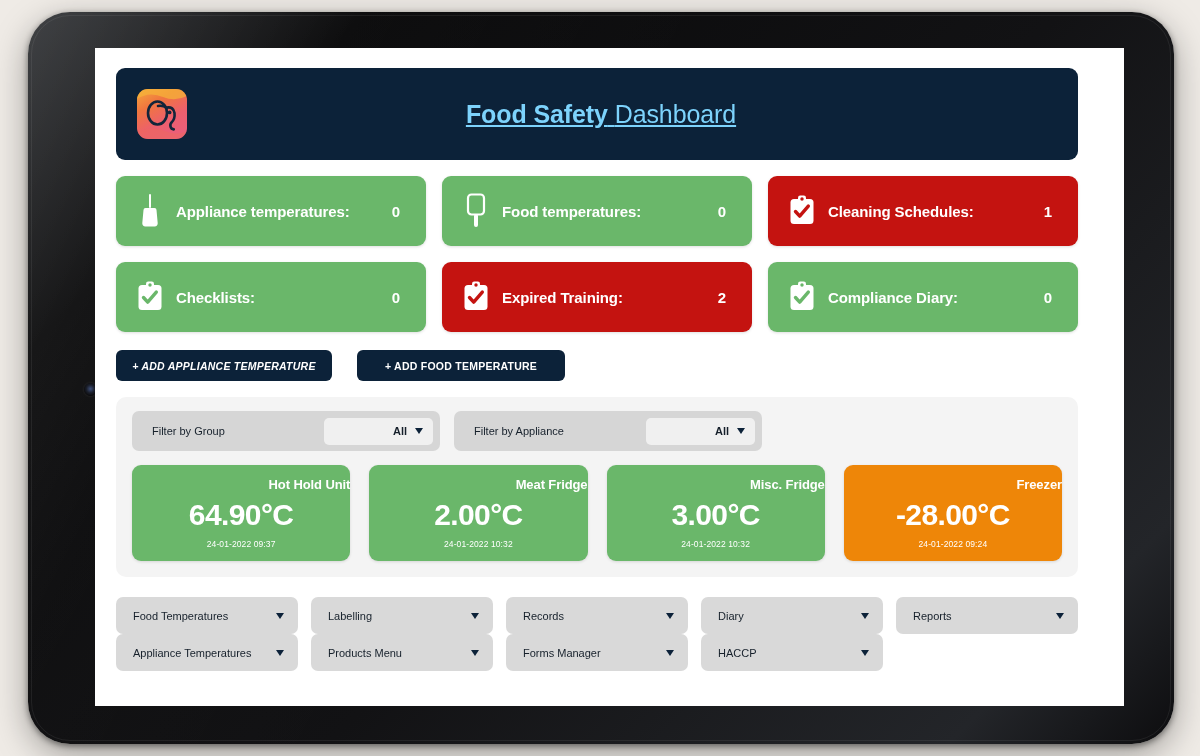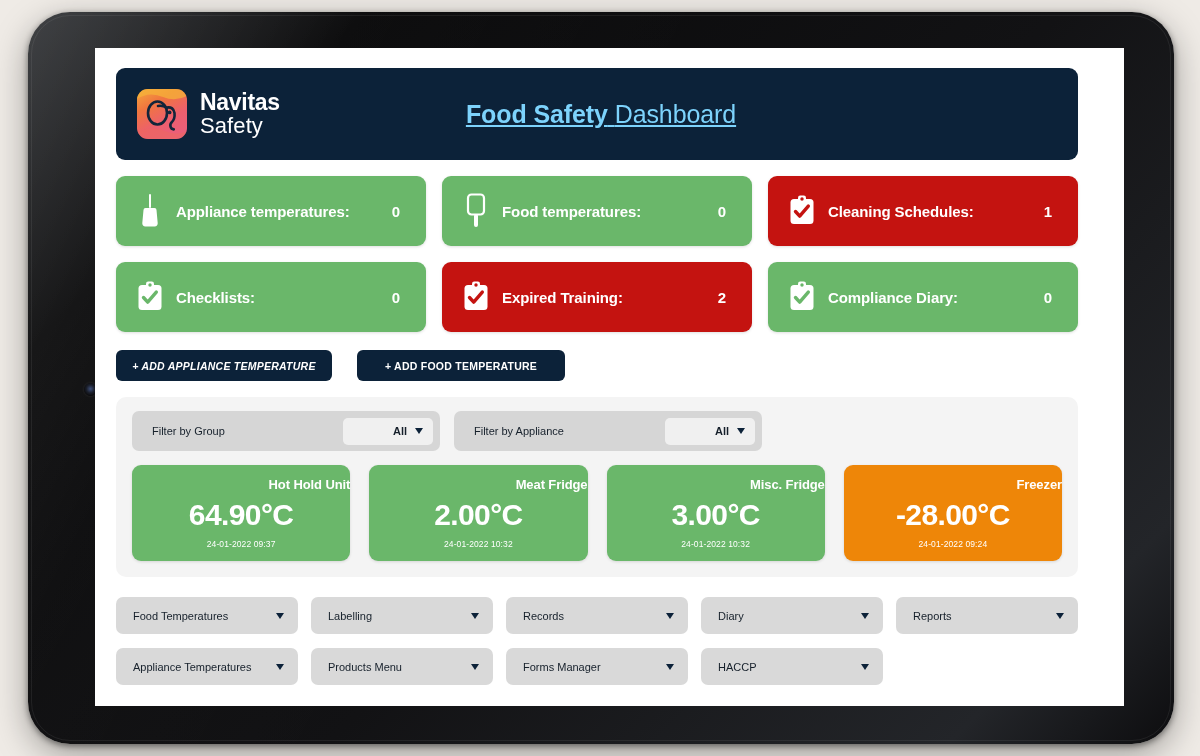--- a/index.html
+++ b/index.html
@@ -160,21 +160,21 @@
     align-items: center;
     padding: 0 7px 0 20px;
     width: 308px;
   }
   .filter-label { font-size: 11px; color: #16202b; }
   .select {
     margin-left: auto;
     background: #f0f0f0;
     border-radius: 5px;
     height: 27px;
-    width: 90px;
+    width: 109px;
     display: flex;
     align-items: center;
     justify-content: flex-end;
     padding-right: 10px;
     gap: 8px;
     cursor: pointer;
   }
   .select-value { font-size: 11px; color: #16202b; font-weight: bold; }
   .caret { width: 0; height: 0; border-left: 4.5px solid transparent; border-right: 4.5px solid transparent; border-top: 6px solid #0c2239; }
 
@@ -190,21 +190,21 @@
   .temp-card.green  { background: #6ab76a; }
   .temp-card.orange { background: #ee8608; }
   .temp-name  { font-size: 13px; font-weight: bold; letter-spacing: -0.1px; text-align: right; }
   .temp-value { font-size: 30px; font-weight: bold; margin-top: 6px; letter-spacing: -0.6px; }
   .temp-time  { font-size: 8.5px; margin-top: 7px; letter-spacing: 0.1px; }
 
   
   .navgrid {
     display: grid;
     grid-template-columns: repeat(5, 1fr);
-    gap: 14px 13px;
+    gap: 0 13px;
     margin-top: 20px;
   }
   .nav-item {
     background: #d9d9d9;
     border-radius: 7px;
     height: 37px;
     display: flex;
     align-items: center;
     padding: 0 14px 0 17px;
     cursor: pointer;
@@ -230,24 +230,20 @@
               <path d="M0 10 Q12 2 26 8 Q38 13 50 7 L50 0 L0 0 Z" fill="#f6b13a" opacity="0.75"></path>
               <path d="M0 44 Q14 36 28 42 Q40 47 50 42 L50 50 L0 50 Z" fill="#ee6a5a" opacity="0.45"></path>
               <g fill="none" stroke="#13253a" stroke-width="2.6" stroke-linecap="round" stroke-linejoin="round">
                 <ellipse cx="20.5" cy="24" rx="9.5" ry="11.5"></ellipse>
                 <path d="M30 18.5 Q36.5 17.5 37.5 24 Q38.2 30 34.5 33.5 Q32.8 35.2 33.6 37.8 Q34.2 40 36.8 40.4"></path>
                 <path d="M30 19 Q25.5 16 21 17"></path>
               </g>
               <circle cx="32.6" cy="23.4" r="1.9" fill="#13253a"></circle>
             </svg>
           </div>
-          <div class="brand-text">
-            <div class="brand-line1">Navitas</div>
-            <div class="brand-line2">Safety</div>
-          </div>
         </div>
         <div class="header-title">
           <b>Food Safety</b>
           <span>Dashboard</span>
         </div>
       </div>
 
       <div class="tiles" id="tiles">
           <div class="tile green">
             <span class="tile-icon">

